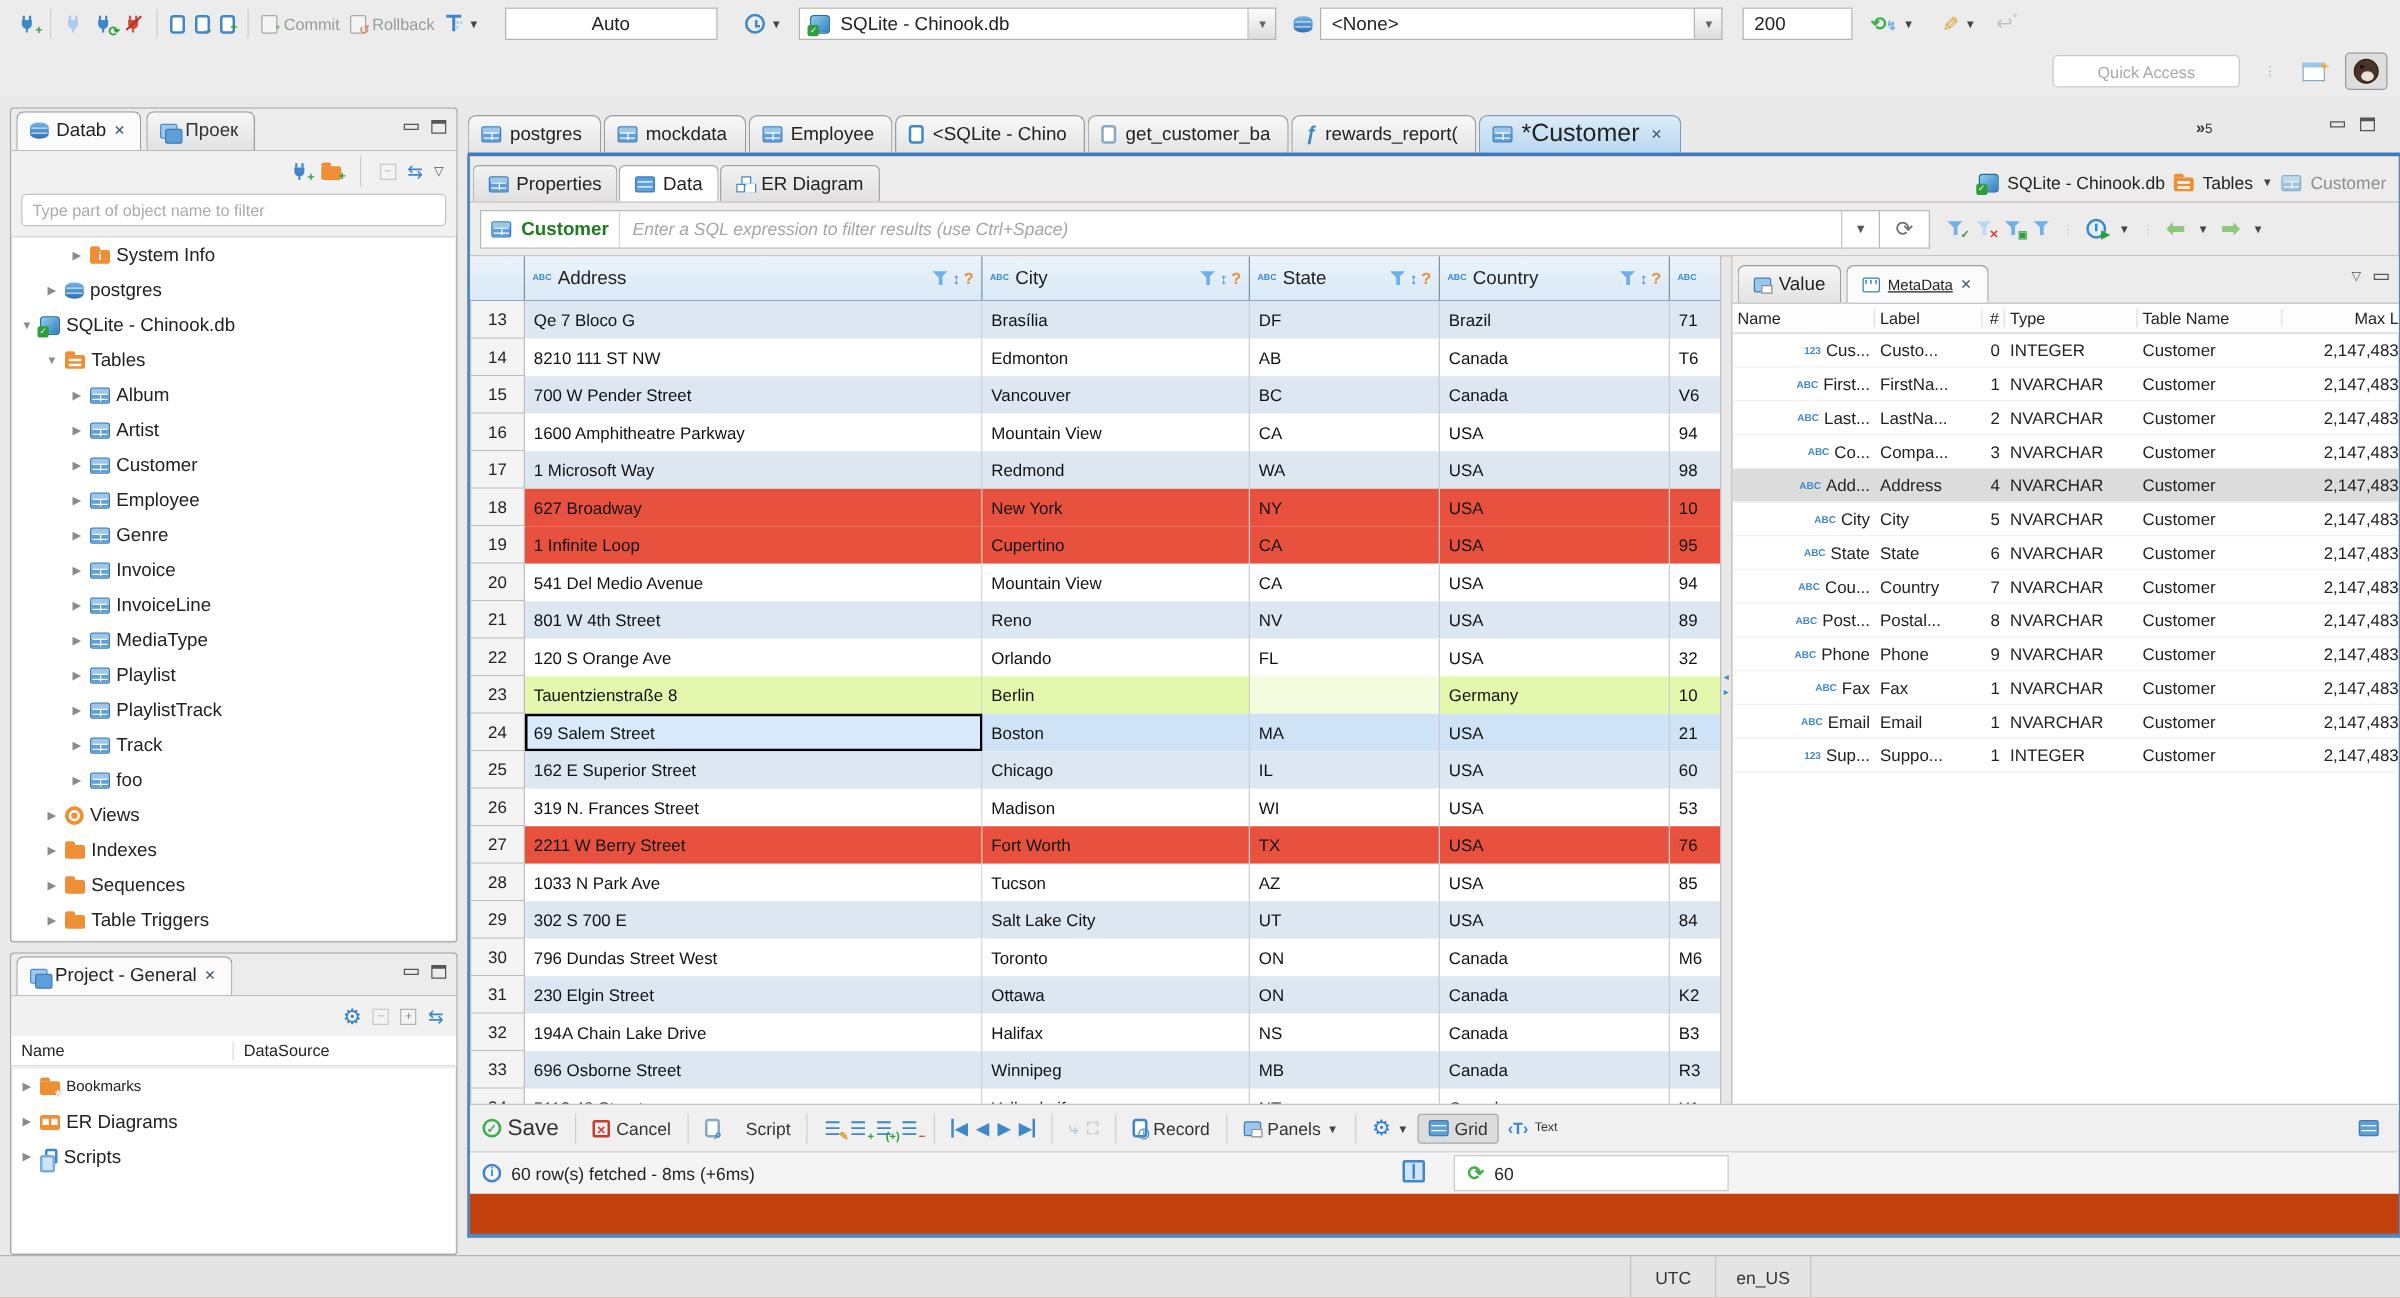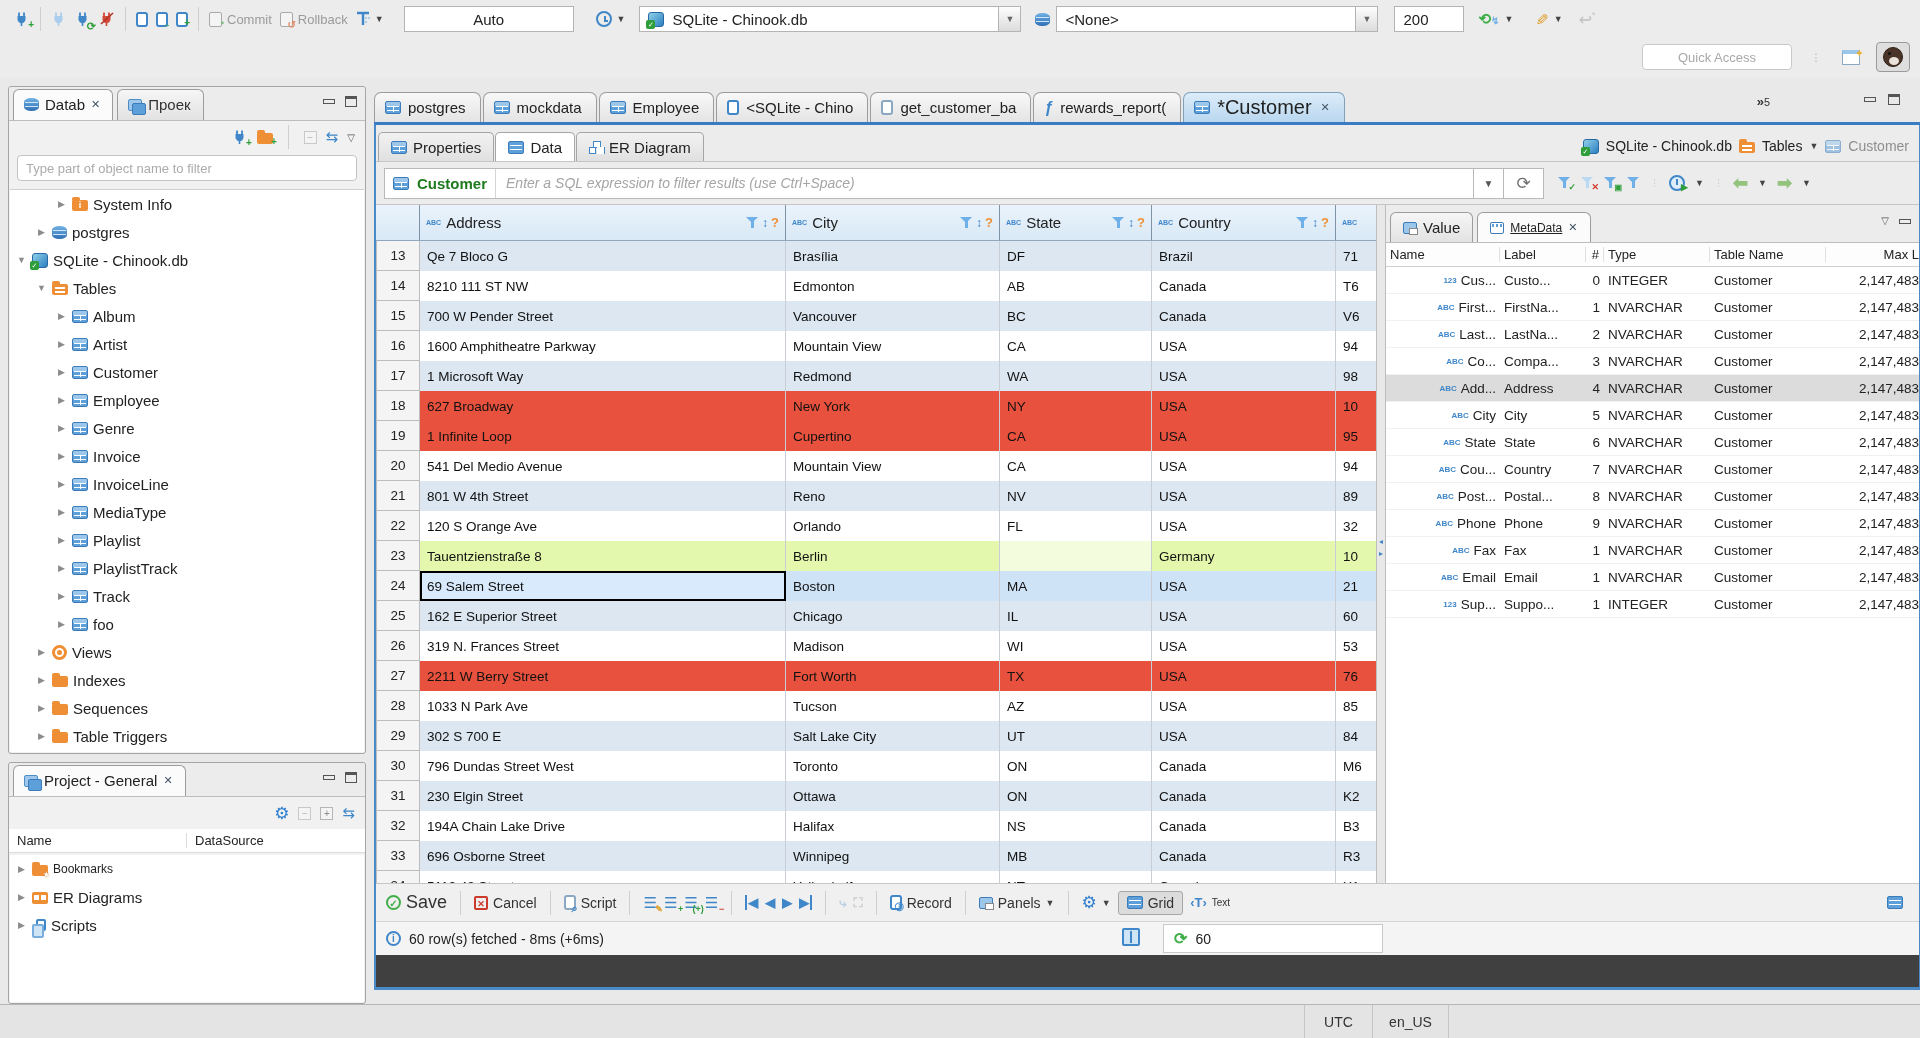--- a/index.html
+++ b/index.html
@@ -107,21 +107,21 @@
   .etabs{position:absolute;left:0;right:0;top:0;height:36px;display:flex;align-items:flex-end;}
   .etab{display:flex;align-items:center;gap:7px;height:30px;padding:0 14px 0 10px;border:1px solid #9c9c9c;border-bottom:none;
         border-radius:7px 7px 0 0;margin-right:2px;background:linear-gradient(#f8f8f8,#e4e4e4);white-space:nowrap;}
   .etab.active{background:linear-gradient(#dcecf9,#b9d7ef);border-color:#7f9fbc;}
   .etab .close{font-size:11px;color:#456;margin-left:2px;}
   .etab .close:empty{display:none;}
   .eoverflow{margin-left:8px;color:#333;font-weight:bold;padding-bottom:4px;}
   .eoverflow small{font-weight:normal;}
   .ewin{margin-left:auto;display:flex;gap:12px;padding:0 12px 8px 0;}
   .estrip{position:absolute;left:0;right:0;top:36px;height:3px;background:#3a7cc4;}
-  .ebody{position:absolute;left:0;right:0;top:39px;bottom:14px;background:#404040;
+  .ebody{position:absolute;left:0;right:0;top:39px;bottom:14px;background:#c2410c;
          border-left:2px solid #4b8ac9;border-right:1px solid #4b8ac9;border-bottom:3px solid #4b8ac9;}
 
   .subtabs{position:absolute;left:0;right:0;top:0;height:37px;background:#ececec;border-bottom:1px solid #c5c5c5;
            display:flex;align-items:flex-end;}
   .stab{display:flex;align-items:center;gap:6px;height:29px;padding:0 12px;border:1px solid #a5a5a5;border-bottom:none;
         border-radius:5px 5px 0 0;margin-right:1px;background:linear-gradient(#f2f2f2,#e0e0e0);}
   .stab.active{background:#fff;}
   .subtabs .first{margin-left:2px;}
   .crumbs{margin-left:auto;display:flex;align-items:center;gap:7px;padding:0 10px 7px 0;}
   .ic-er{width:14px;height:13px;}
@@ -326,21 +326,21 @@
       <span class="cval" data-name="active-datasource-value" style="font-size:15px;">SQLite - Chinook.db</span>
       </span>
     <span class="combo-arrow" data-name="datasource-combo-arrow">▼</span>
     <span style="width:14px;"></span>
     <span class="ico cyl" data-name="database-icon" style="margin-right:6px;"></span>
     <span class="combo" data-name="active-schema-combo" style="width:300px;">
       <span class="cval" data-name="active-schema-value" style="font-size:15px;">&lt;None&gt;</span>
       </span>
     <span class="combo-arrow" data-name="schema-combo-arrow">▼</span>
     <span style="width:16px;"></span>
-    <span class="combo" data-name="fetch-size-input" style="width:70px;">
+    <span class="combo" data-name="fetch-size-input" style="width:88px;">
       <span class="cval" data-name="fetch-size-value" style="font-size:15px;">200</span>
       </span>
     <span style="width:10px;"></span>
     <span class="tbtn" data-name="refresh-button">
       <span data-name="refresh-icon" style="color:#3fae49;font-size:15px;font-weight:bold;">⟲<span style="color:#6fb0e8;font-size:10px;">↯</span></span>
       <span class="arrow-sm" data-name="chevron-down-icon">▼</span>
       </span>
     <span style="width:14px;"></span>
     <span class="tbtn" data-name="compare-pen-button">
       <span data-name="pen-icon" style="color:#e0a030;font-size:16px;transform:rotate(90deg);display:inline-block;">✎</span>
@@ -1177,21 +1177,21 @@
         <span class="vsep"></span>
         <span class="rt" data-name="cancel-button">
             <span class="ico cx" data-name="cancel-x-icon">✕</span>
             <span style="font-size:14px;">Cancel</span>
           </span>
         <span class="vsep"></span>
         <span class="rt" data-name="script-button">
             <span class="ico pageb" data-name="script-icon" style="border-color:#8aa8c2;">
               <span class="badge" style="color:#3f87c9;right:-4px;bottom:-5px;font-size:11px;">⌕</span>
             </span>
-            <span style="font-size:14px;">Script</span>
+            <span style="font-size:14px;margin-left:16px;">Script</span>
           </span>
         <span class="vsep"></span>
         <span class="rt lines ico" data-name="edit-row-icon">☰<span class="bdg" style="color:#e0a030;">✎</span></span>
         <span class="rt lines ico" data-name="add-row-icon">☰<span class="bdg" style="color:#2e9e3a;">+</span></span>
         <span class="rt lines ico" data-name="duplicate-row-icon">☰<span class="bdg" style="color:#2e9e3a;">(+)</span></span>
         <span class="rt lines ico" data-name="delete-row-icon">☰<span class="bdg" style="color:#d23b2c;">−</span></span>
         <span class="vsep"></span>
         <span class="navg" data-name="first-row-icon" style="border-left:2px solid #3f87c9;padding-left:1px;">◀</span>
         <span class="navg" data-name="previous-row-icon">◀</span>
         <span class="navg" data-name="next-row-icon">▶</span>

